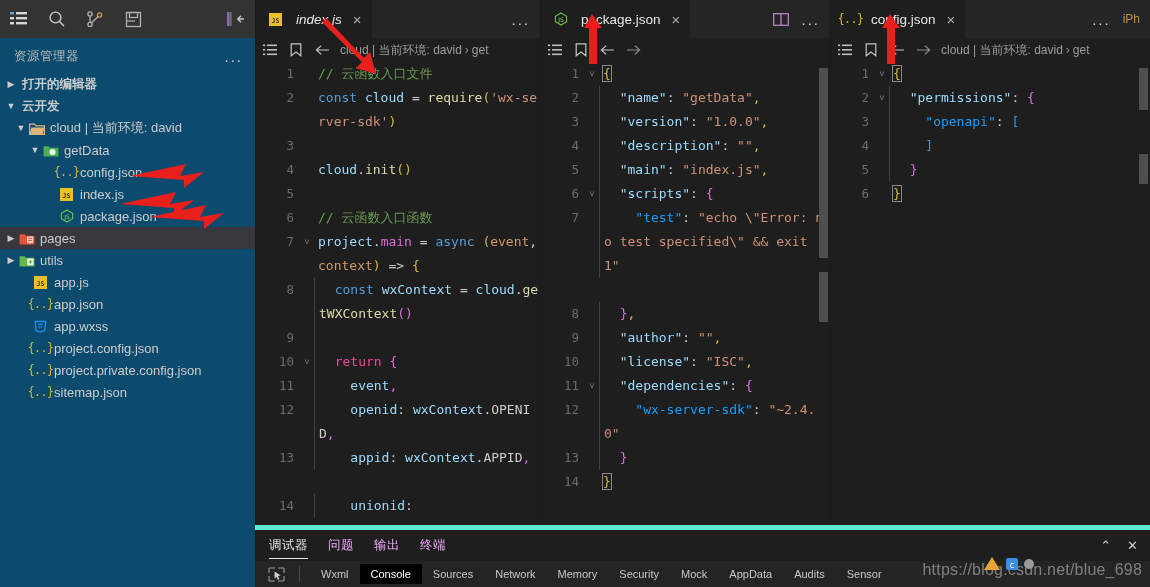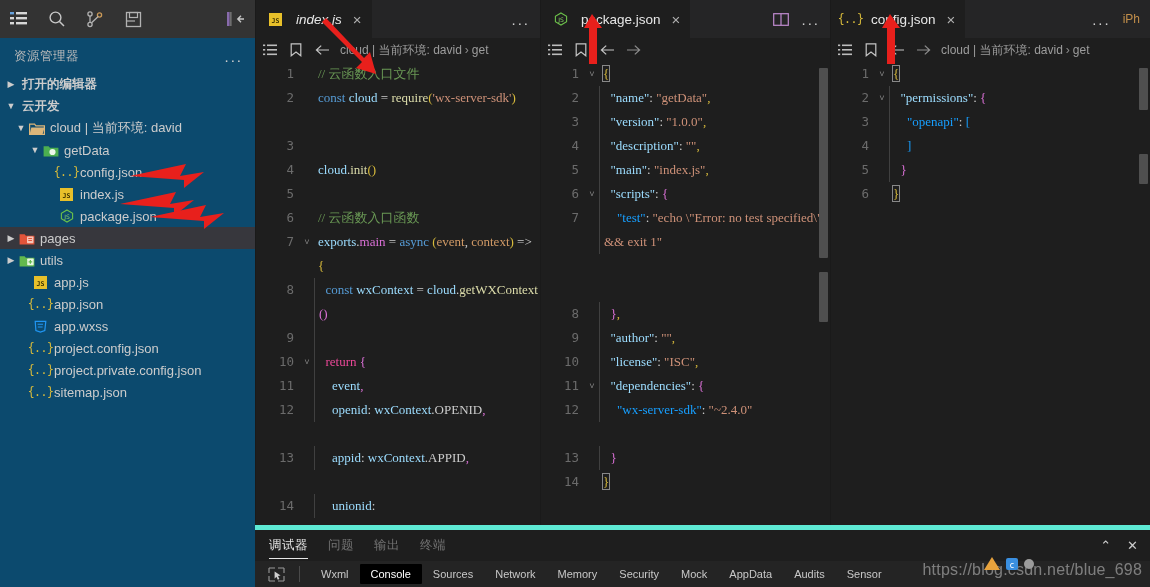--- a/index.html
+++ b/index.html
@@ -61,42 +61,42 @@
   .bc-ico { width: 16px; height: 16px; display: flex; align-items: center; justify-content: center; flex: 0 0 16px; color: #c5c5c5; }
   .bc-path { overflow: hidden; text-overflow: clip; font-size: 12px; color: #9d9d9d; }
   .bc-sep { color: #8a8a8a; padding: 0 3px; }
 
   .code { flex: 1 1 auto; position: relative; overflow: hidden;
     font-family: "DejaVu Sans Mono", "Liberation Mono", monospace; font-size: 13px; }
   .cl { display: flex; align-items: flex-start; min-height: 24px; }
   .gut { width: 44px; flex: 0 0 44px; text-align: right; padding-right: 6px; color: #6b6b6b; font-size: 12.5px;
     line-height: 24px; user-select: none; }
   .fold { width: 14px; flex: 0 0 14px; color: #868686; font-size: 9px; line-height: 24px; text-align: center; }
-  .ctext { flex: 1 1 auto; line-height: 24px; padding-left: 4px; white-space: pre-wrap; word-break: break-all; position: relative; font-family: Liberation Serif, serif; }
+  .ctext { flex: 1 1 auto; line-height: 24px; padding-left: 4px; white-space: pre-wrap; word-break: break-all; position: relative; }
   .ind-guide { border-left: 1px solid #404040; }
 
   
   .t-com { color: #6A9955; }
   .t-kw  { color: #ec4899; }
   .t-kw2 { color: #569CD6; }
   .t-str { color: #CE9178; }
   .t-fn  { color: #DCDCAA; }
   .t-var { color: #9CDCFE; }
   .t-y { color: #d7ba3b; }
   .t-p { color: #da70d6; }
   .t-b { color: #179fff; }
   .t-orange { color: #d19a66; }
   .brkt-hl { outline: 1px solid #888; }
 
   .v-scroll { position: absolute; right: 2px; width: 9px; background: #4f4f4f; border-radius: 1px; }
 
   
   .panel { height: 62px; flex: 0 0 62px; background: #1e1e1e; display: flex; flex-direction: column; border-top: 5px solid #5eead4; }
   .panel-tabs { height: 31px; display: flex; align-items: center; padding-left: 14px; gap: 20px; position: relative; }
-  .ptab { font-size: 12.5px; color: #737373; height: 31px; display: flex; align-items: center; position: relative; letter-spacing: .5px; }
+  .ptab { font-size: 12.5px; color: #f0abfc; height: 31px; display: flex; align-items: center; position: relative; letter-spacing: .5px; }
   .ptab.active { color: #e7e7e7; }
   .ptab.active::after { content: ""; position: absolute; left: 0; right: 0; bottom: 2px; height: 1px; background: #e7e7e7; }
   .panel-actions { margin-left: auto; display: flex; align-items: center; gap: 16px; padding-right: 12px; color: #cccccc; font-size: 13px; }
 
   .devtools { flex: 1 1 auto; background: #242424; display: flex; align-items: center; padding-left: 8px; gap: 0; }
   .dt-cursor { width: 26px; height: 20px; display: flex; align-items: center; justify-content: center; }
   .dt-div { width: 1px; height: 16px; background: #4a4a4a; margin: 0 10px; }
   .dt-tab { font-size: 11px; color: #c8c8c8; padding: 4px 11px; border-radius: 1px; }
   .dt-tab.active { background: #000000; color: #ffffff; }
 
@@ -428,21 +428,21 @@
                 <span class="ctext"></span>
               </div>
             <div class="cl">
                 <span class="gut">6</span>
                 <span class="fold"></span>
                 <span class="ctext"><span class="t-com">// 云函数入口函数</span></span>
               </div>
             <div class="cl" style="min-height:48px">
                 <span class="gut">7</span>
                 <span class="fold">˅</span>
-                <span class="ctext"><span class="t-var">exports</span>.<span class="t-p">main</span> = <span class="t-kw2">async</span> <span class="t-y">(</span><span class="t-orange">event</span>, <span class="t-orange">context</span><span class="t-y">)</span> =&gt; <span class="t-y">{</span></span>
+                <span class="ctext"><span class="t-var">project</span>.<span class="t-p">main</span> = <span class="t-kw2">async</span> <span class="t-y">(</span><span class="t-orange">event</span>, <span class="t-orange">context</span><span class="t-y">)</span> =&gt; <span class="t-y">{</span></span>
               </div>
             <div class="cl" style="min-height:48px">
                 <span class="gut">8</span>
                 <span class="fold"></span>
                 <span class="ctext ind-guide">&nbsp;&nbsp;<span class="t-kw2">const</span> <span class="t-var">wxContext</span> = <span class="t-var">cloud</span>.<span class="t-fn">getWXContext</span><span class="t-p">()</span></span>
               </div>
             <div class="cl">
                 <span class="gut">9</span>
                 <span class="fold"></span>
                 <span class="ctext ind-guide">&nbsp;</span>

